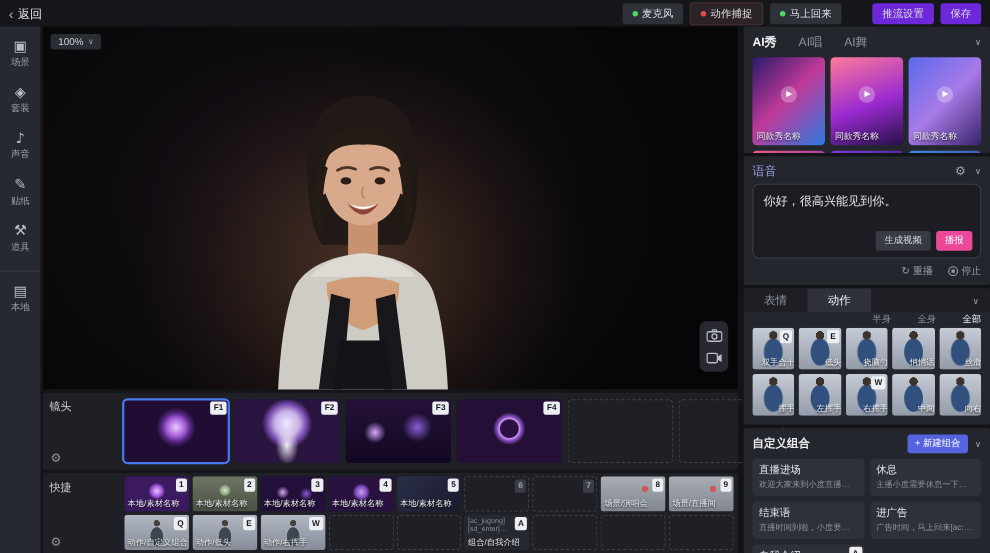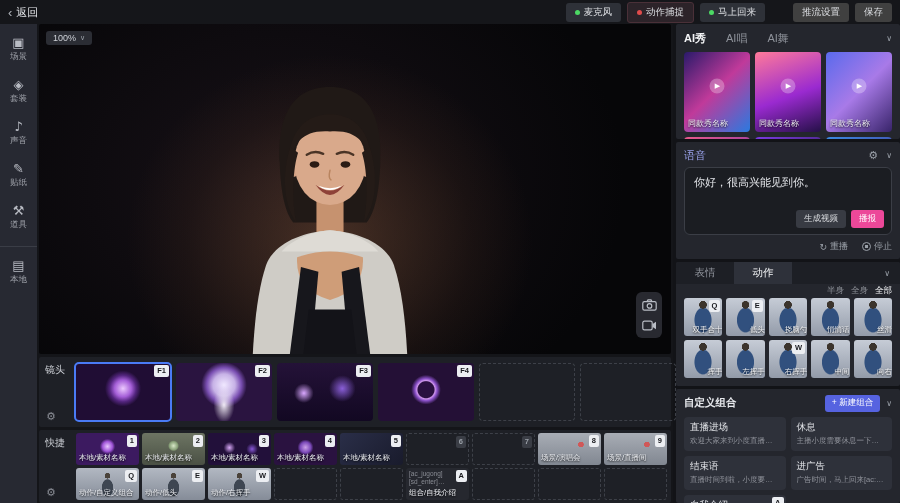--- a/index.html
+++ b/index.html
@@ -11,21 +11,21 @@
     display:flex;flex-direction:column;font-size:10px;
   }
   
   .topbar{height:24px;background:#15161a;display:flex;align-items:center;padding:0 8px;gap:6px;flex:0 0 auto;}
   .back{display:flex;align-items:center;gap:4px;color:#e4e6ea;font-size:11px;cursor:pointer;}
   .back .chev{font-size:13px;line-height:1;color:#aeb2b8;}
   .tb-spacer{flex:1;}
   .tb-btn{display:flex;align-items:center;gap:4px;background:#2e3138;border-radius:3px;
     padding:3px 9px;font-size:9.5px;color:#dcdee2;cursor:pointer;white-space:nowrap;}
   .tb-btn.capture-on{background:#2c2329;border:1px solid #4a3038;}
-  .tb-btn.plain{background:#404040;}
+  .tb-btn.plain{background:#6d28d9;}
   .dot{width:5px;height:5px;border-radius:50%;display:inline-block;}
   .dot.green{background:#4cd964;}
   .dot.red{background:#e04b4b;}
   .tb-gap{width:16px;}
   
   .main{flex:1;display:flex;min-height:0;}
   
   .sidebar{width:37px;background:#272932;display:flex;flex-direction:column;align-items:center;padding-top:4px;flex:0 0 auto;}
   .side-item{width:100%;height:42px;display:flex;flex-direction:column;align-items:center;justify-content:center;gap:2px;cursor:pointer;color:#b9bcc4;}
   .side-item .glyph{font-size:13px;line-height:1;font-family:"DejaVu Sans",sans-serif;}
@@ -39,21 +39,21 @@
       radial-gradient(ellipse 480px 380px at 38% 48%, rgba(38,26,36,.55), transparent 72%),
       #060608;}
   .zoom-chip{position:absolute;top:7px;left:7px;background:#2b2d34;border-radius:3px;padding:2px 7px;
     display:flex;align-items:center;gap:4px;font-size:9px;color:#cfd2d8;cursor:pointer;z-index:3;}
   .zoom-chip .chev{font-size:7px;color:#9aa0a8;}
   .avatar-wrap{position:absolute;left:46%;bottom:-4px;transform:translateX(-50%);z-index:1;}
   .cap-tools{position:absolute;right:9px;bottom:16px;background:rgba(43,45,52,.92);border-radius:6px;
     padding:6px 5px;display:flex;flex-direction:column;gap:8px;z-index:3;}
   .cap-tools .tool{width:16px;height:13px;display:flex;align-items:center;justify-content:center;cursor:pointer;}
   
-  .strip{background:#1e2026;margin-top:3px;display:flex;flex:0 0 auto;border-radius:2px;}
+  .strip{background:#1e2026;margin-top:3px;display:flex;flex:0 0 auto;border-radius:2px;gap:37px;}
   .strip-labelcol{width:33px;position:relative;flex:0 0 auto;}
   .strip-label{position:absolute;top:6px;left:6px;font-size:10px;color:#cdd0d6;}
   .strip-gear{position:absolute;bottom:4px;left:7px;font-size:11px;color:#8a8d95;cursor:pointer;font-family:"DejaVu Sans",sans-serif;}
   .cam-row{height:70px;}
   .cam-thumbs{flex:1;display:flex;gap:5px;align-items:center;padding:0 3px;}
   .cam-thumb{width:96px;height:58px;border-radius:4px;position:relative;overflow:hidden;cursor:pointer;flex:0 0 auto;}
   .cam-thumb.selected{outline:2px solid #4a7bf5;outline-offset:-1px;}
   .cam-empty{border:1px dashed #3d4048;background:transparent;}
   .badge{position:absolute;top:2px;right:2px;background:#eceef2;color:#17181c;font-size:7.5px;
     line-height:1;padding:2px 3px;border-radius:2px;font-weight:bold;z-index:2;}
@@ -113,21 +113,21 @@
   .voice-foot{margin-top:5px;display:flex;justify-content:flex-end;align-items:center;gap:14px;font-size:9px;color:#9aa0a8;}
   .vf-item{display:flex;align-items:center;gap:3px;cursor:pointer;}
   .stop-ico{display:inline-block;width:9px;height:9px;border:1px solid #9aa0a8;border-radius:50%;position:relative;}
   .stop-ico::after{content:"";position:absolute;inset:2px;background:#9aa0a8;}
   
   .sec-action{height:124px;padding:0 8px 0;flex:0 0 auto;}
   .act-tabs{display:flex;align-items:stretch;height:22px;margin:0 -8px;background:#1d1f25;}
   .act-tab{width:58px;display:flex;align-items:center;justify-content:center;font-size:10.5px;color:#8f939b;cursor:pointer;}
   .act-tab.active{background:#2e313a;color:#f2f3f5;}
   .act-tabs .chev-small{margin-left:auto;margin-right:10px;align-self:center;}
-  .act-filters{display:flex;justify-content:flex-end;gap:7px;font-size:8.5px;color:#8a8d94;height:14px;align-items:center;}
+  .act-filters{display:flex;justify-content:flex-end;gap:24px;font-size:8.5px;color:#8a8d94;height:14px;align-items:center;}
   .act-filter{cursor:pointer;}
   .act-filter.active{color:#f2f3f5;}
   .act-grid{display:grid;grid-template-columns:repeat(5,1fr);grid-template-rows:38px 38px;gap:4px;}
   .act-cell{position:relative;border-radius:3px;overflow:hidden;cursor:pointer;
     background:radial-gradient(circle 4px at 50% 18%,#3c342c 92%,rgba(60,52,44,0)),
       radial-gradient(ellipse 9px 13px at 50% 58%,#31507e 90%,rgba(49,80,126,0)),
       linear-gradient(180deg,#c6ccd6,#939ba9);}
   .act-name{position:absolute;left:0;right:0;bottom:1px;font-size:7.5px;color:#f2f3f5;text-align:right;
     text-shadow:0 1px 2px rgba(0,0,0,.85);white-space:nowrap;overflow:hidden;}
   

